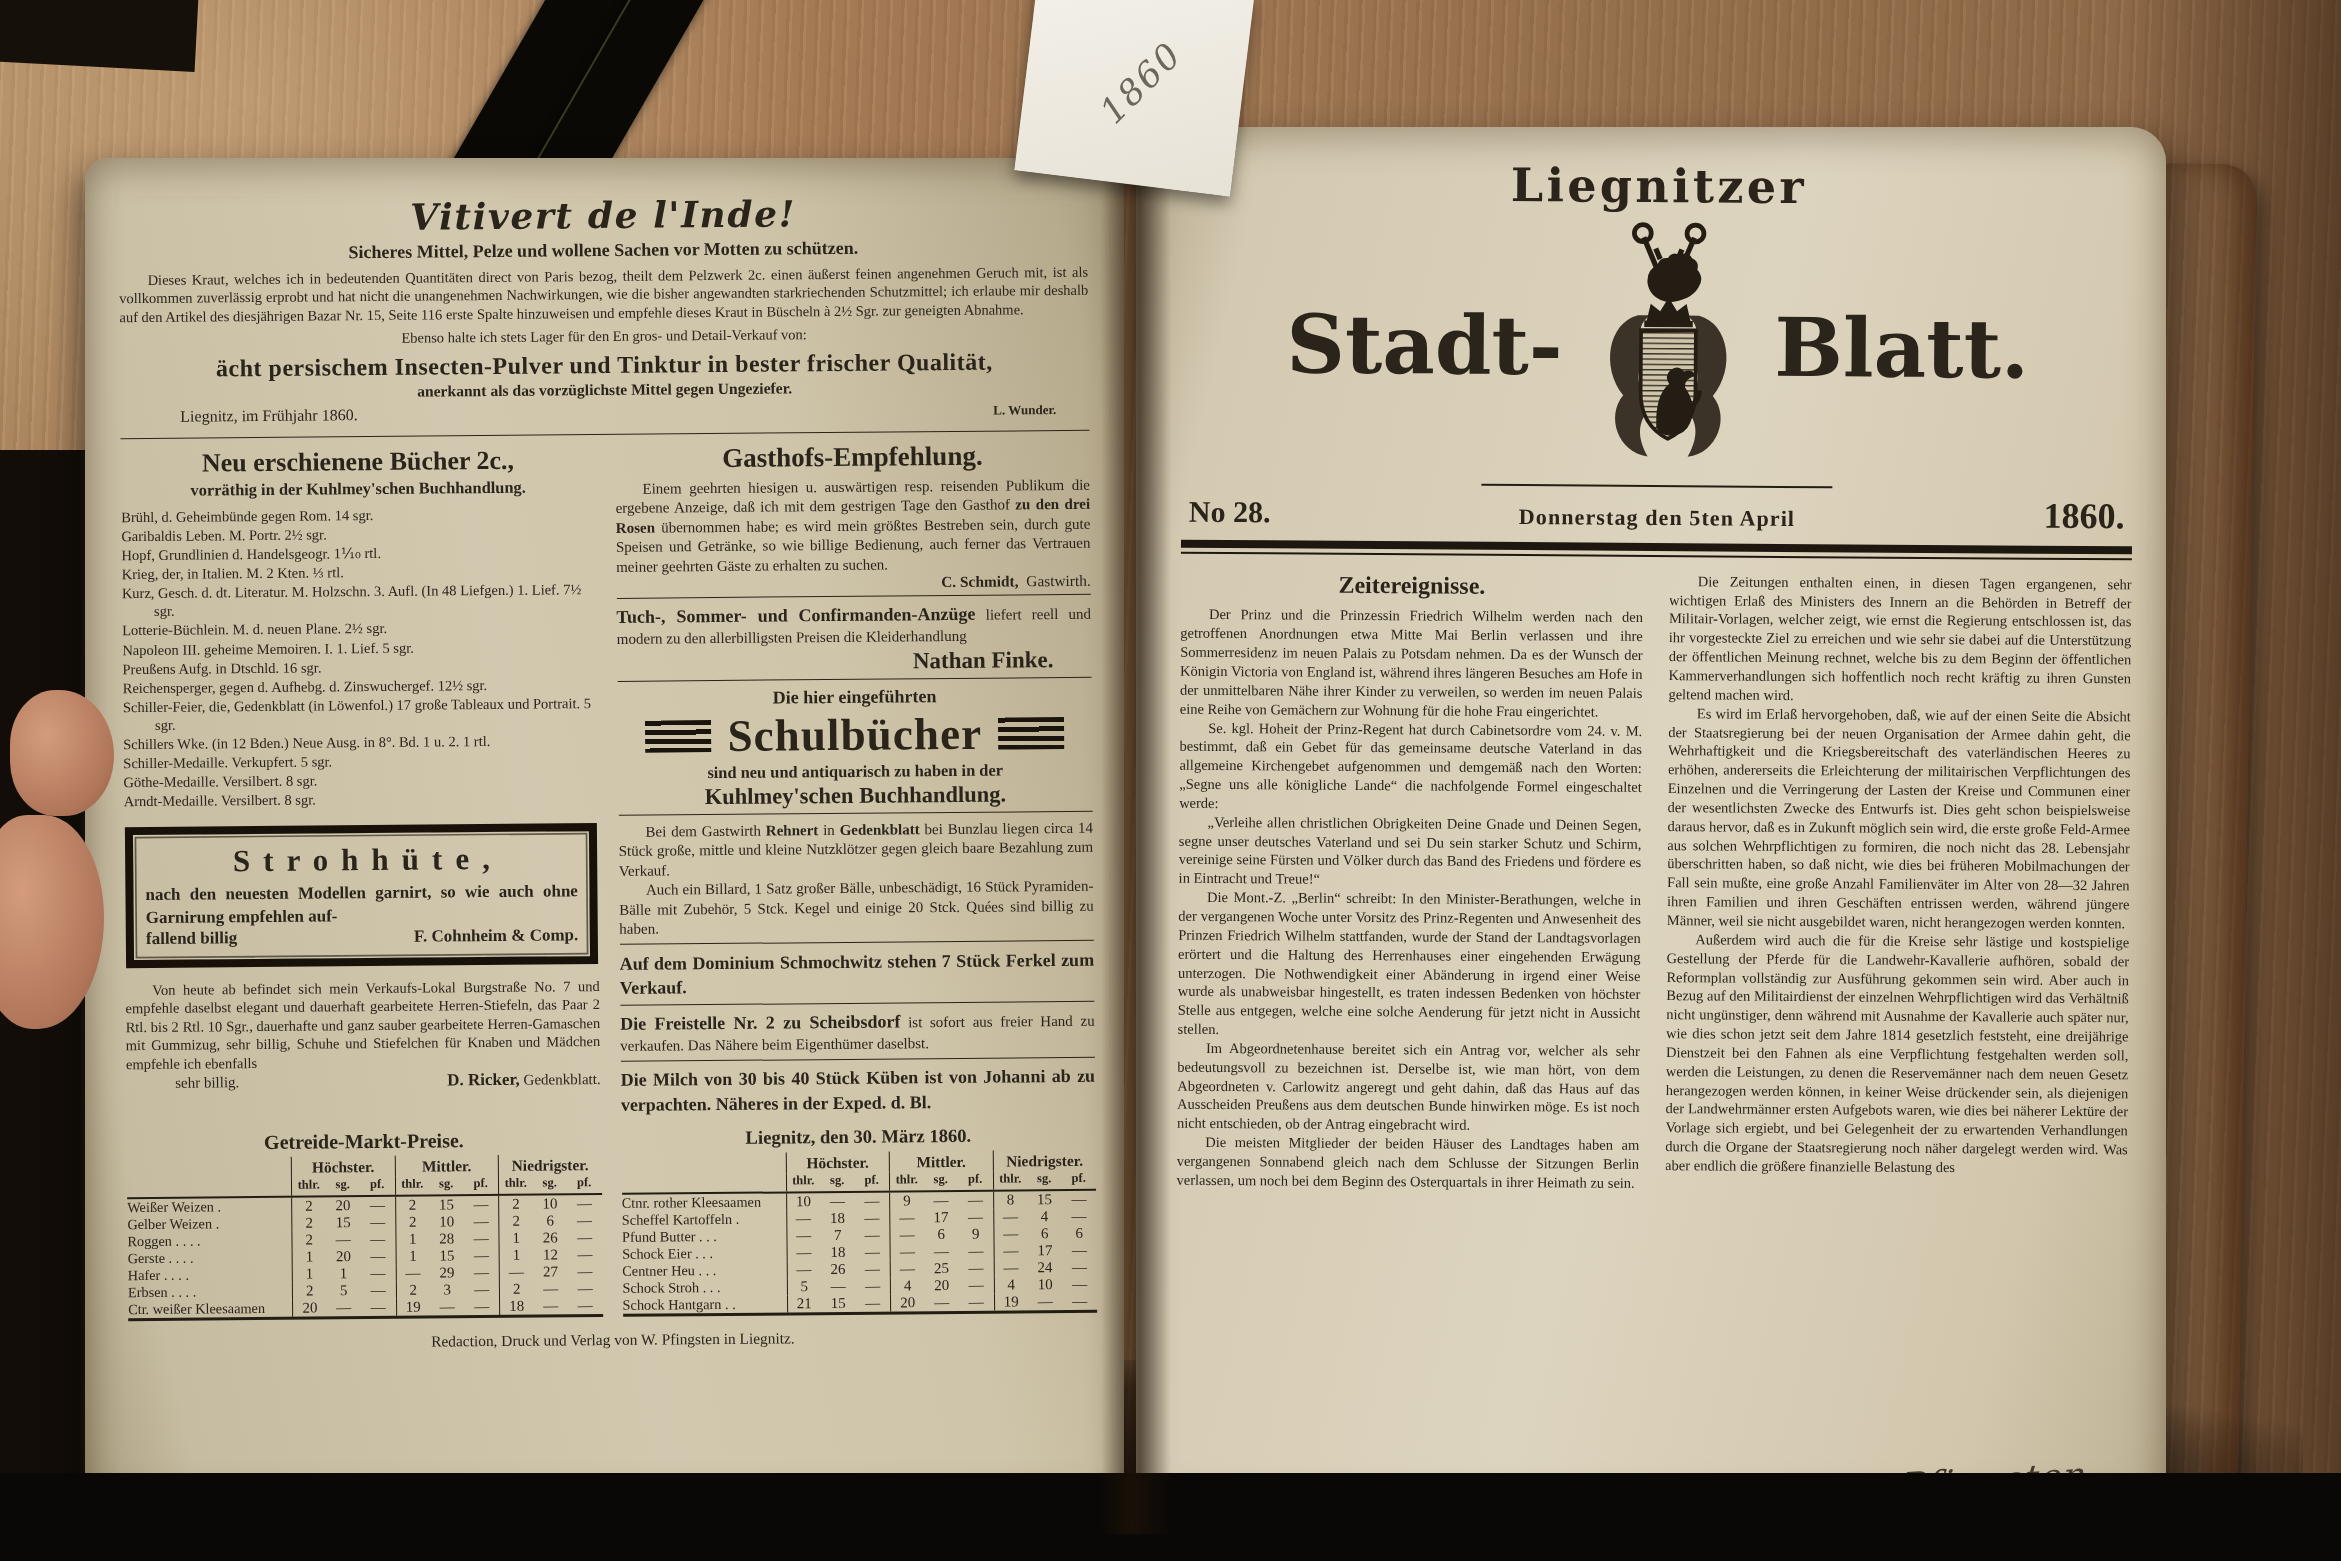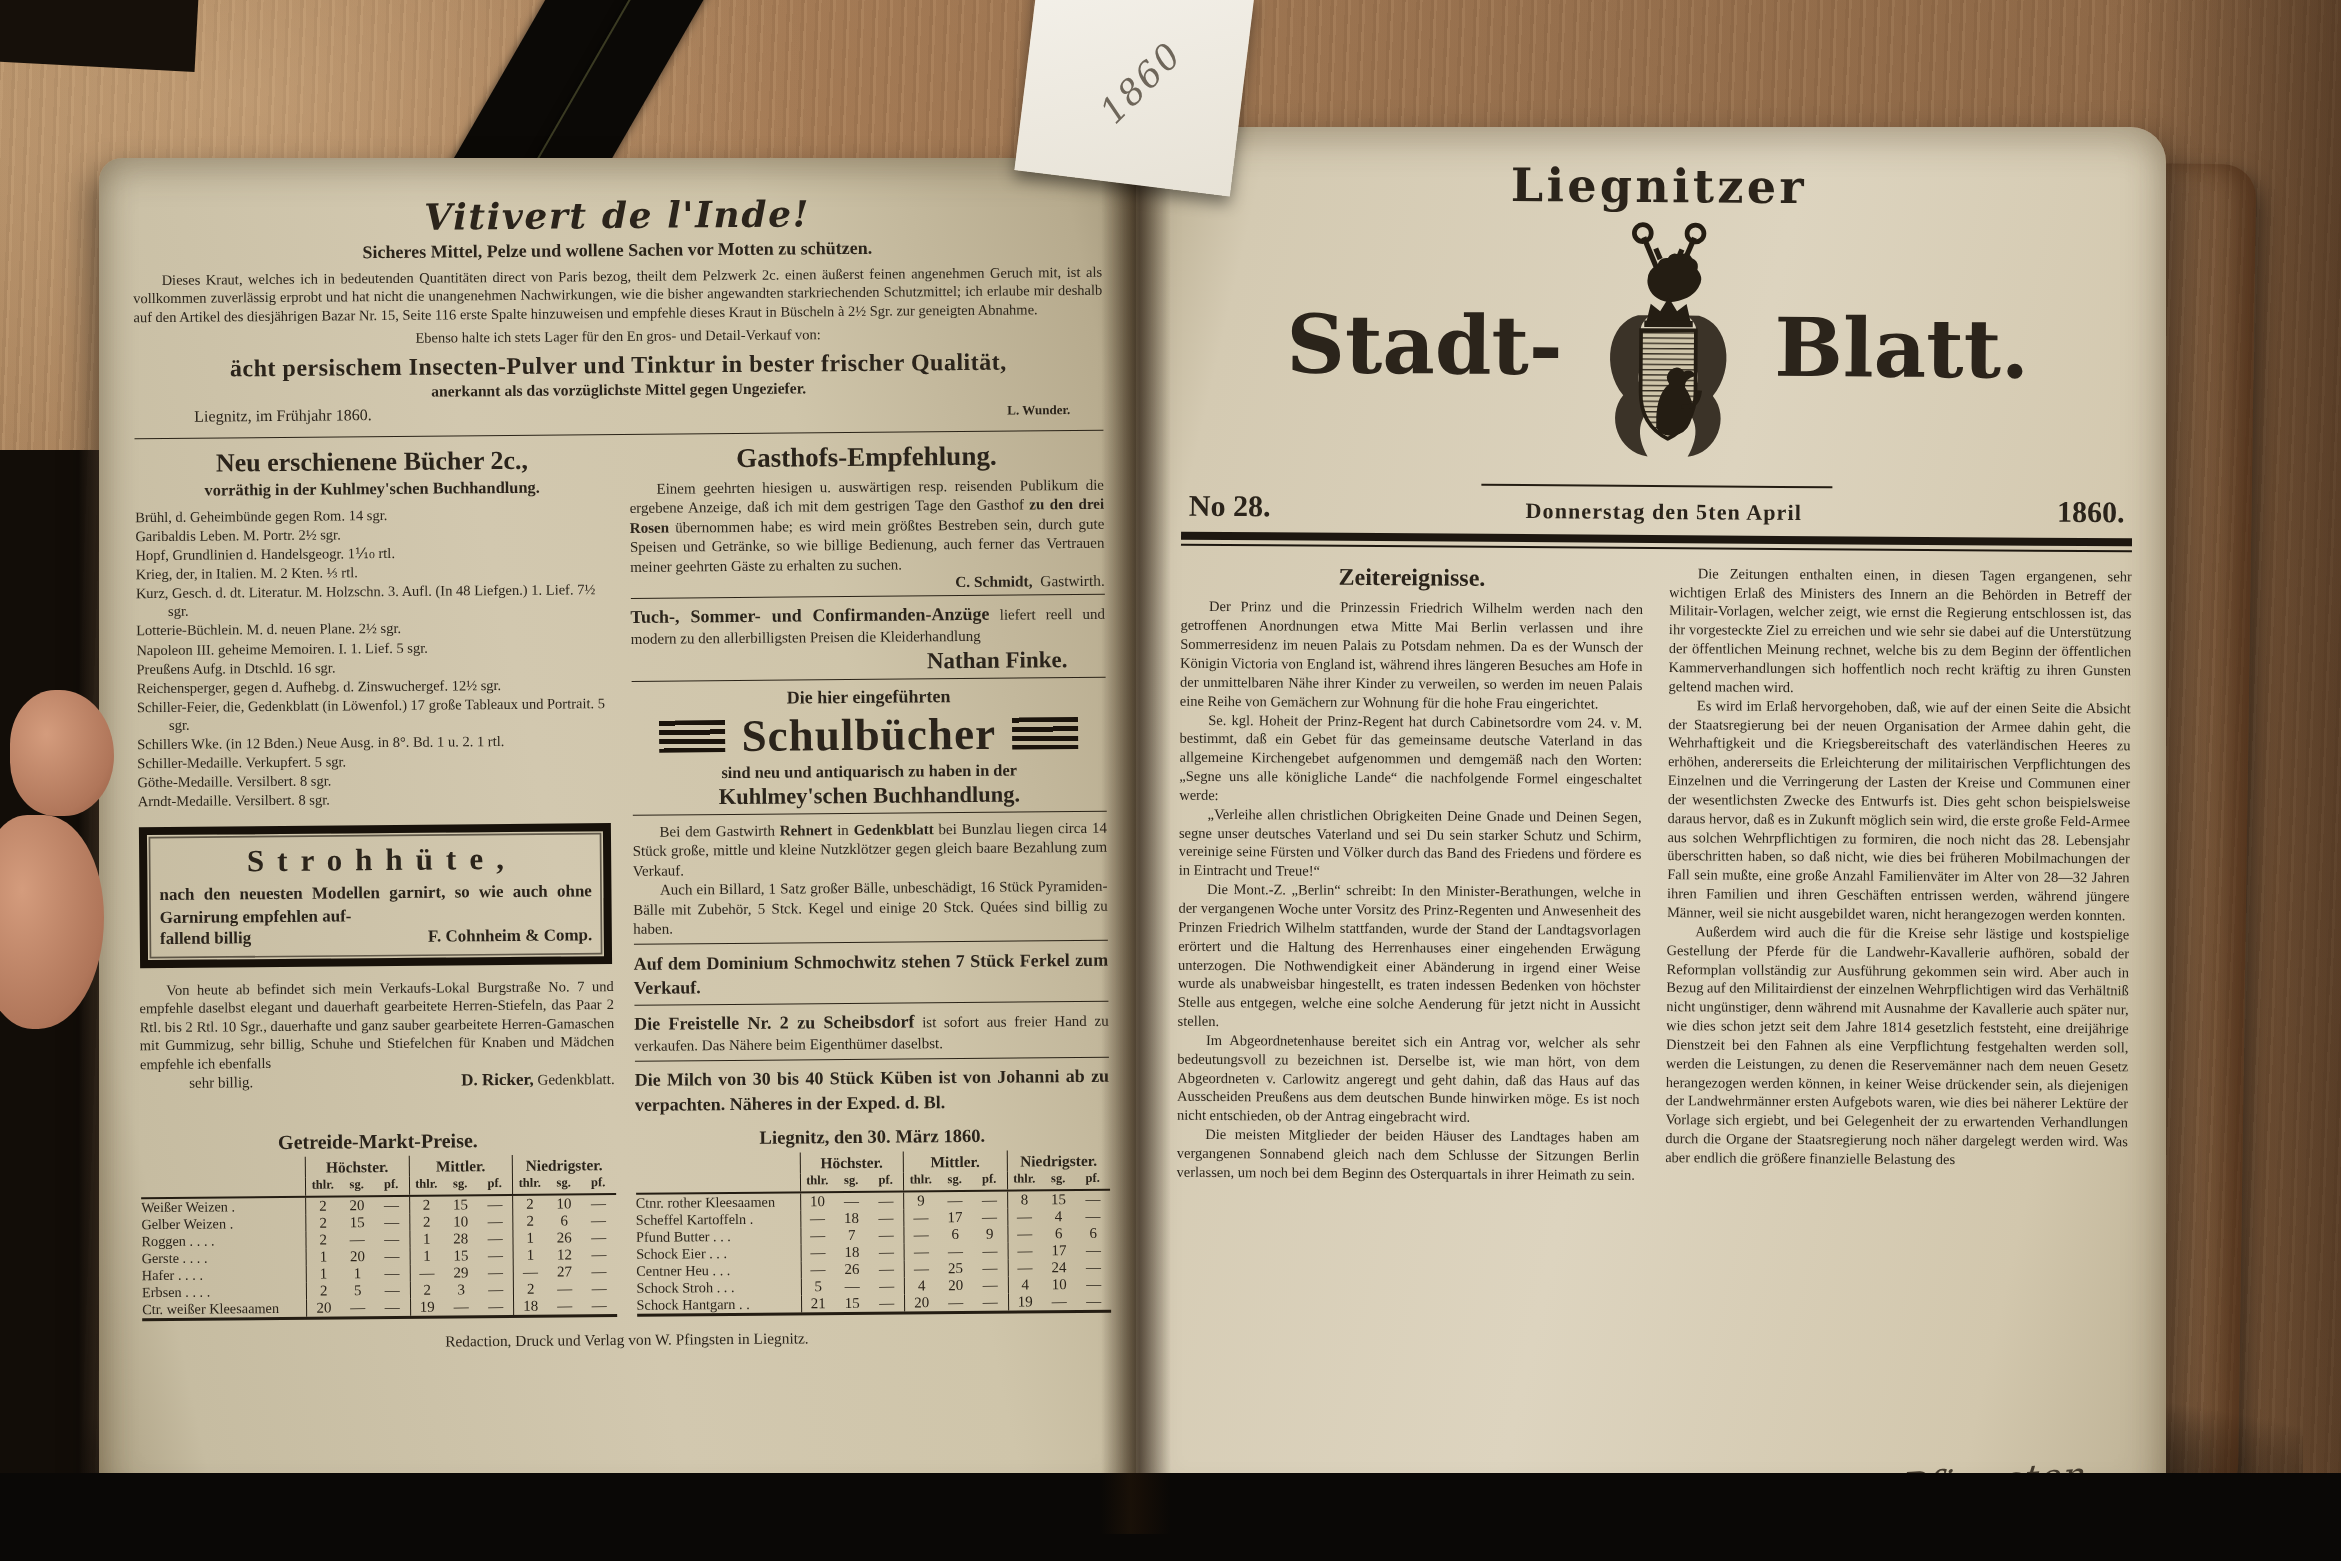--- a/index.html
+++ b/index.html
@@ -23,21 +23,21 @@
   .bottom-dark{position:absolute;left:0;bottom:0;width:2342px;height:88px;background:#0a0806;}
   .book-shadow{position:absolute;left:44px;top:1360px;width:2259px;height:208px;
     background:radial-gradient(ellipse at 50% 60%,rgba(0,0,0,.9),rgba(0,0,0,.55) 55%,transparent 78%);}
   
   .edge-stack{position:absolute;left:2157px;top:164px;width:90px;height:1338px;transform:rotate(.8deg);
     border-radius:0 33px 38px 0;
     background:repeating-linear-gradient(93deg,#cdab7e 0 3.3px,#b18c5e 3.3px 5.5px,#d8b98c 5.5px 8.2px,#a5805ростран2 8.2px 10px);
     box-shadow:inset -16.4px 0 27px rgba(60,30,10,.55),5.5px 11px 22px rgba(0,0,0,.5);}
   
   .page{position:absolute;}
-  .page-l{left:99px;top:158px;width:1039px;height:1361px;border-radius:23px 10px 10px 25px;
+  .page-l{left:85px;top:158px;width:1039px;height:1361px;border-radius:23px 10px 10px 25px;
     background:linear-gradient(78deg,#a99d80 0%,#c6bca1 9%,#d2c8af 45%,#cfc5aa 70%,#b7ab8e 94%,#a2967a 100%);
     box-shadow:inset 0 14.3px 33px rgba(70,50,25,.28),inset 0 -18.6px 38px rgba(70,50,25,.33),-7.7px 14.3px 33px rgba(0,0,0,.45);}
   .page-r{left:1136px;top:127px;width:1030px;height:1403px;border-radius:13px 35px 30px 10px;
     background:linear-gradient(103deg,#b5a98c 0%,#d4cab2 10%,#ddd4bf 50%,#d2c7ad 84%,#bcb093 100%);
     box-shadow:inset 0 15.4px 33px rgba(70,50,25,.25),inset 0 -22px 44px rgba(70,50,25,.3),12px 16.4px 38px rgba(0,0,0,.45);}
   .gutter{position:absolute;left:1101px;top:125px;width:70px;height:1409px;z-index:5;
     background:linear-gradient(90deg,rgba(40,25,10,0),rgba(40,25,10,.5) 42%,rgba(30,18,8,.62) 55%,rgba(40,25,10,0));}
   .inner-l{position:relative;width:100%;height:100%;box-sizing:border-box;padding:36px 31px 20px 39px;transform:rotate(-.5deg);}
   .inner-r{position:relative;width:100%;height:100%;box-sizing:border-box;padding:32px 36px 22px 43px;transform:rotate(.4deg);}
   
@@ -109,21 +109,21 @@
   .uhr>:nth-child(2),.uhr>:nth-child(5),.uhr>:nth-child(8){border-left:1.1px solid #241d13;}
   .footer-line{font-size:15.4px;margin-top:14.3px;}
   
   .mast-town{font-size:46px;font-weight:900;letter-spacing:3.3px;font-family:"DejaVu Serif",serif;}
   .crest-row{display:flex;align-items:center;justify-content:center;gap:24px;margin-top:-3.3px;}
   .mast-word{font-size:81px;font-weight:900;font-family:"DejaVu Serif",serif;}
   .mast-rule{width:351px;border:0;border-top:2.2px solid #241d13;margin:1.1px auto 5.5px;}
   .dateline{display:flex;justify-content:space-between;align-items:baseline;font-weight:bold;padding:0 7.7px;}
   .dl-no{font-size:30px;}
   .dl-date{font-size:22px;letter-spacing:1.1px;}
-  .dl-year{font-size:30px;}
+  .dl-year{font-size:36px;}
   .thick-rule{height:4.4px;border-top:8.8px solid #1d1710;border-bottom:2.7px solid #1d1710;margin:8.8px 0 14.3px;}
   .article{display:flex;gap:26px;}
   .acol{flex:1;min-width:0;font-size:14.5px;line-height:1.3;text-align:justify;height:784px;overflow:hidden;}
   .art-h{font-size:24px;font-weight:bold;text-align:center;margin-bottom:5.5px;}
   .apara{margin:0;text-indent:28.5px;}
   .handsig{position:absolute;right:60px;bottom:30px;font-size:36px;font-style:italic;color:#433a2d;
     transform:rotate(-4deg) skewX(-10deg);font-family:"DejaVu Serif",serif;letter-spacing:1.6px;z-index:6;}
 </style>
 </head>
 <body>

